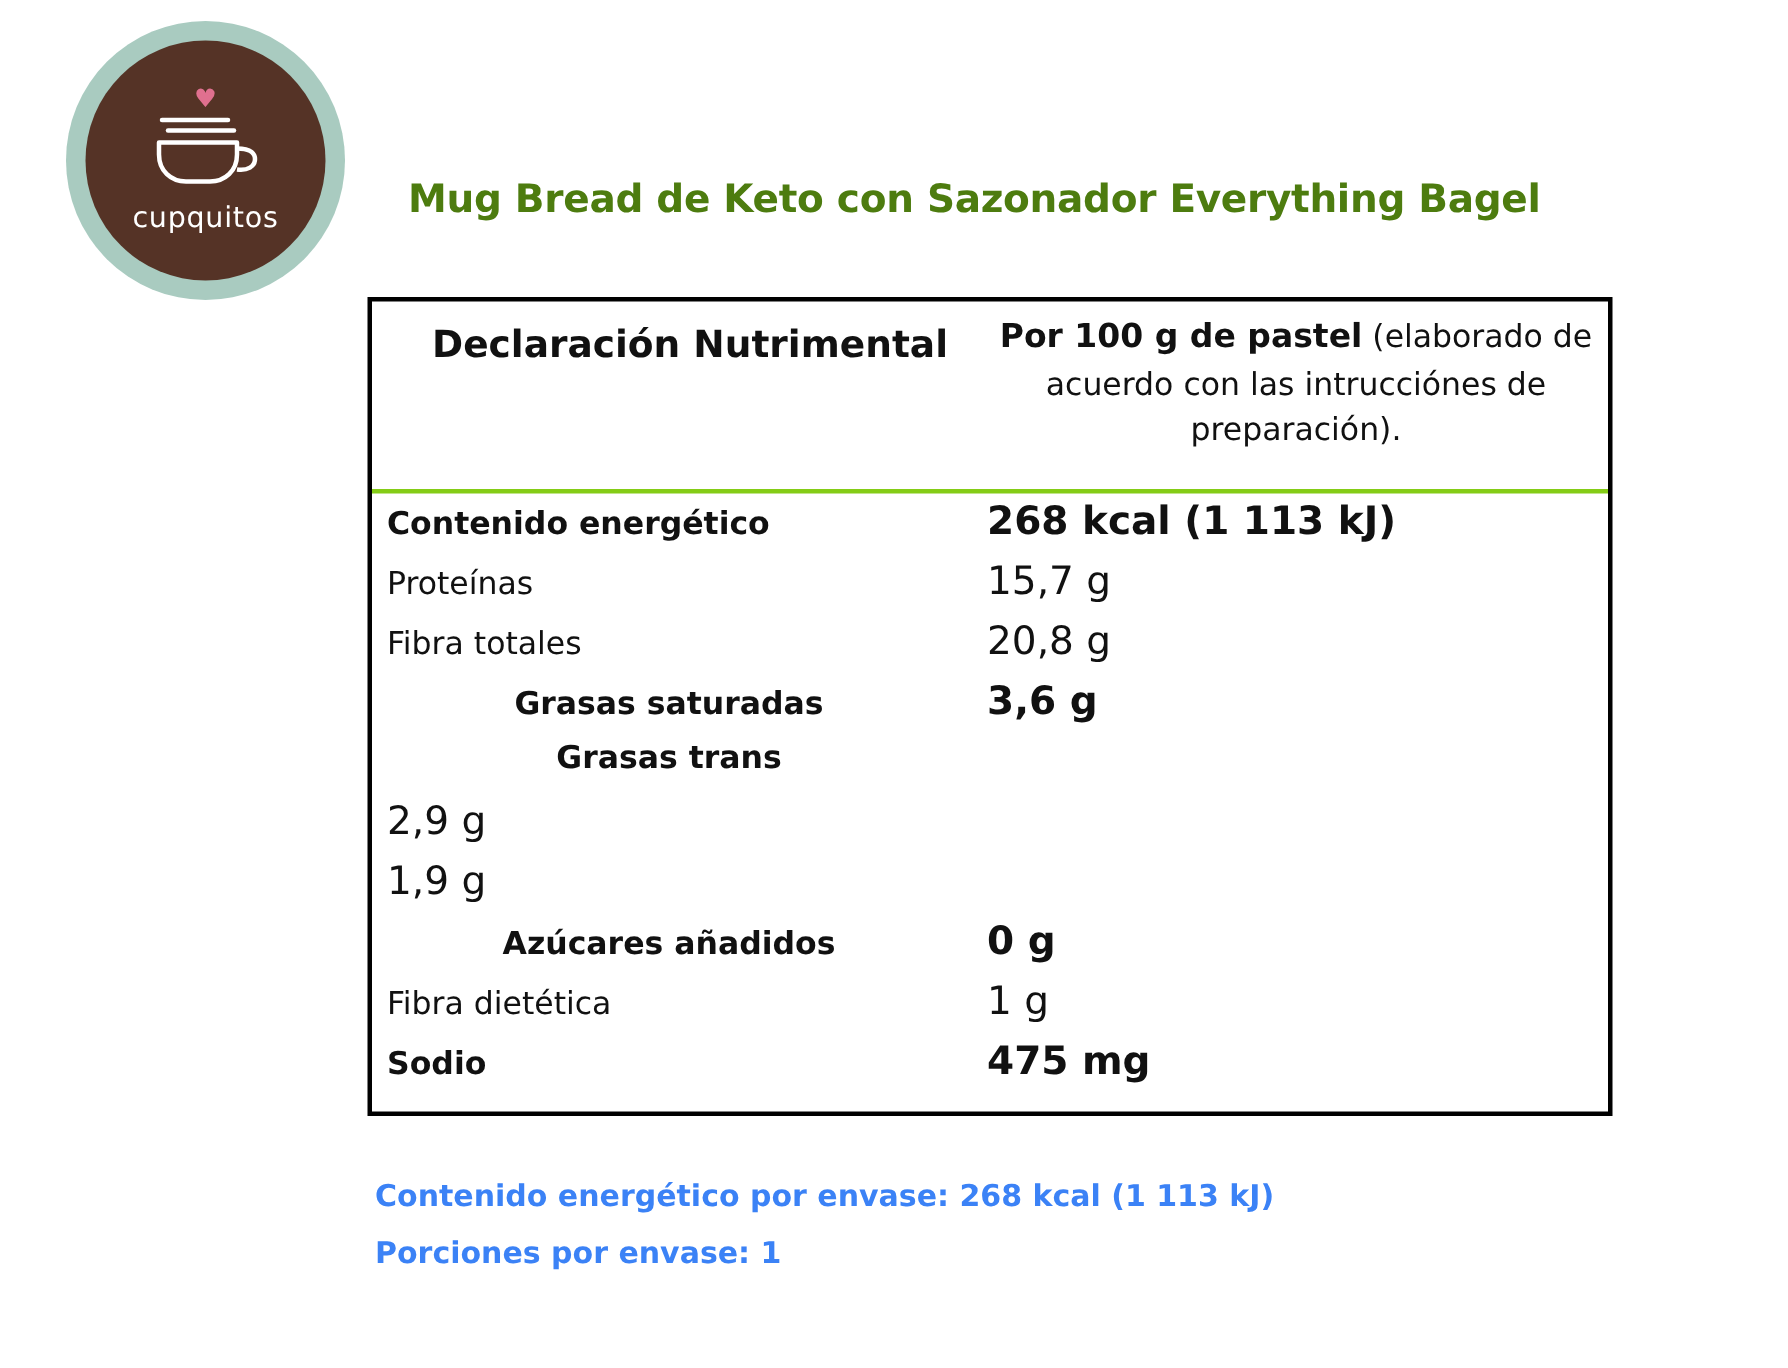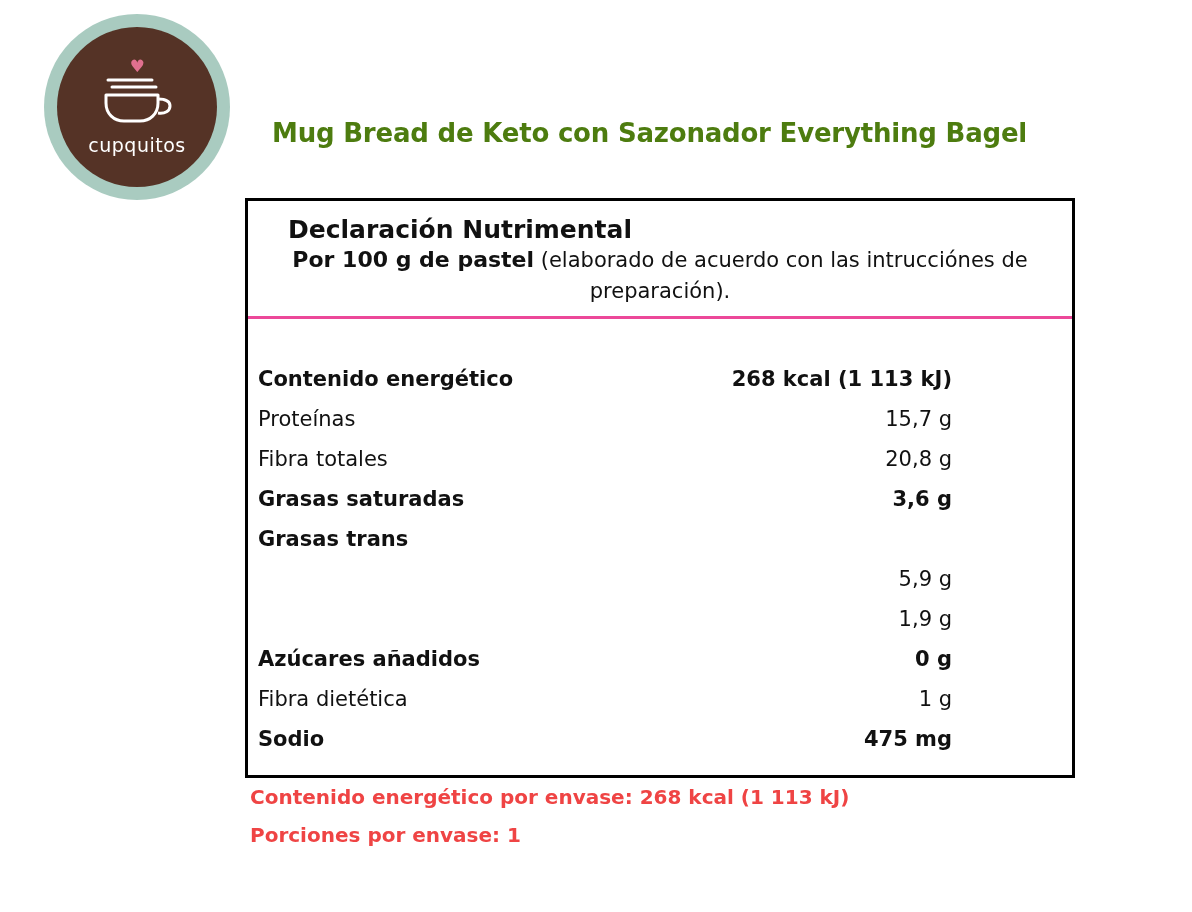--- a/index.html
+++ b/index.html
@@ -80,24 +80,23 @@
     position: absolute;
     left: 245px;
     top: 198px;
     width: 830px;
     border: 3px solid #000000;
     box-sizing: border-box;
     background: #ffffff;
   }
   .nutri-head {
     display: flex;
-    border-bottom: 3px solid #ec4899;
-    padding: 8px 8px 10px 8px;
-    box-sizing: border-box;
-    flex-direction: column;
+    border-bottom: 3px solid #84cc16;
+    padding: 8px 8px 24px 8px;
+    box-sizing: border-box;
   }
   .head-left {
     width: 408px;
     flex: none;
     font-size: 25px;
     font-weight: bold;
     text-align: center;
     padding-top: 6px;
     box-sizing: border-box;
   }
@@ -106,53 +105,52 @@
     text-align: center;
     font-size: 21px;
     line-height: 1.45;
     box-sizing: border-box;
   }
   .head-right b { font-weight: bold; font-size: 22px; }
 
   .nutri-rows {
     padding: 4px 10px 8px 10px;
     box-sizing: border-box;
-    margin-top: 44px;
   }
   .row {
     display: flex;
     align-items: baseline;
     height: 40px;
   }
   .row .label {
     width: 400px;
     flex: none;
     font-size: 21px;
     box-sizing: border-box;
   }
   .row .value {
     flex: 1;
-    font-size: 21px;
-    text-align: right;
+    font-size: 26px;
+    text-align: left;
     padding-right: 110px;
     box-sizing: border-box;
   }
   .row.bold .label,
   .row.bold .value { font-weight: bold; }
-  .row.indent1 .label { text-align: left; padding-right: 24px; }
+  .row.indent1 .label { text-align: center; padding-right: 24px; }
 
   
   .footer {
     position: absolute;
     left: 250px;
     top: 778px;
     font-size: 20px;
     font-weight: bold;
     line-height: 1.9;
-    color: #ef4444;
+    color: #3b82f6;
   }
 </style>
 </head>
 <body>
 
 <div class="logo-wrap">
   <div class="logo-outer"></div>
   <div class="logo-inner">
     <div class="logo-heart">♥</div>
     <div class="cup-icon">
@@ -196,21 +194,21 @@
     <div class="row bold indent1">
       <div class="label">Grasas saturadas</div>
       <div class="value">3,6 g</div>
     </div>
 
     <div class="row bold indent1">
       <div class="label">Grasas trans</div>
     </div>
 
     <div class="row">
-      <div class="value">5,9 g</div>
+      <div class="value">2,9 g</div>
     </div>
 
     <div class="row indent1">
       <div class="value">1,9 g</div>
     </div>
 
     <div class="row bold indent1">
       <div class="label">Azúcares añadidos</div>
       <div class="value">0 g</div>
     </div>

